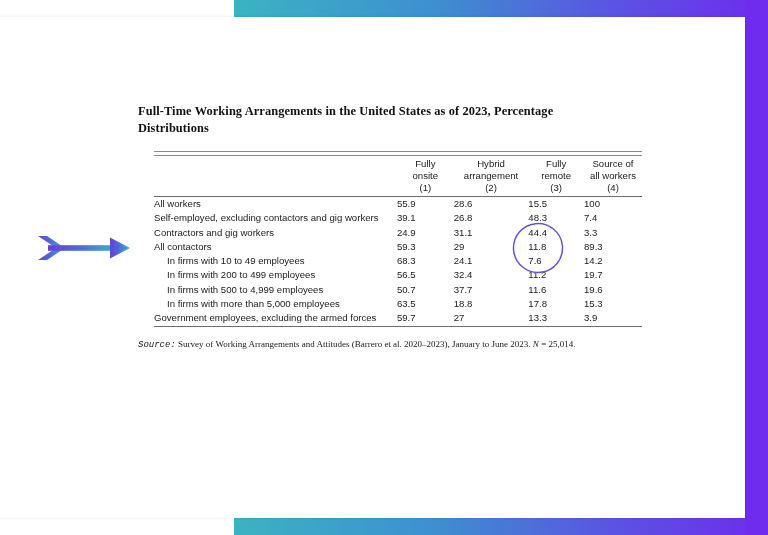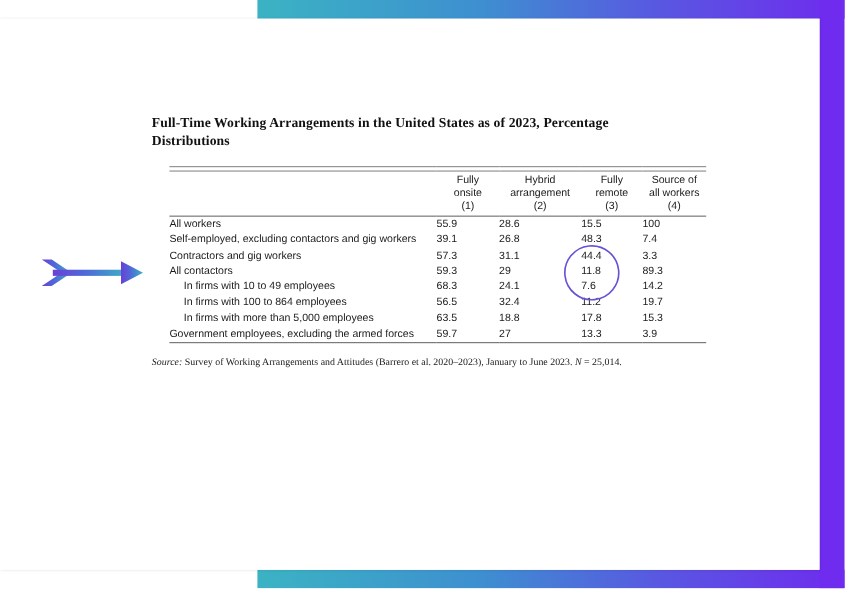--- a/index.html
+++ b/index.html
@@ -133,20 +133,21 @@
   .source-note {
     margin-top: 9px;
     font-size: 9px;
     line-height: 1.45;
     color: #1a1a1a;
     font-family: "Liberation Serif", serif;
     width: 490px;
   }
   .source-note .src-word {
     font-style: italic;
+    font-family: Liberation Mono, monospace;
   }
   .source-note .n-var {
     font-style: italic;
   }
 
   
   .annotation-layer {
     position: absolute;
     inset: 0;
     pointer-events: none;
@@ -230,45 +231,52 @@
           </tr>
           <tr>
             <td class="label">Self-employed, excluding contactors and gig workers</td>
             <td class="num">39.1</td>
             <td class="num">26.8</td>
             <td class="num">48.3</td>
             <td class="num">7.4</td>
           </tr>
           <tr>
             <td class="label">Contractors and gig workers</td>
-            <td class="num">57.3</td>
+            <td class="num">24.9</td>
             <td class="num">31.1</td>
             <td class="num">44.4</td>
             <td class="num">3.3</td>
           </tr>
           <tr>
             <td class="label">All contactors</td>
             <td class="num">59.3</td>
             <td class="num">29</td>
             <td class="num">11.8</td>
             <td class="num">89.3</td>
           </tr>
           <tr>
             <td class="label indent">In firms with 10 to 49 employees</td>
             <td class="num">68.3</td>
             <td class="num">24.1</td>
             <td class="num">7.6</td>
             <td class="num">14.2</td>
           </tr>
           <tr>
-            <td class="label indent">In firms with 100 to 864 employees</td>
+            <td class="label indent">In firms with 200 to 499 employees</td>
             <td class="num">56.5</td>
             <td class="num">32.4</td>
             <td class="num">11.2</td>
             <td class="num">19.7</td>
+          </tr>
+          <tr>
+            <td class="label indent">In firms with 500 to 4,999 employees</td>
+            <td class="num">50.7</td>
+            <td class="num">37.7</td>
+            <td class="num">11.6</td>
+            <td class="num">19.6</td>
           </tr>
           <tr>
             <td class="label indent">In firms with more than 5,000 employees</td>
             <td class="num">63.5</td>
             <td class="num">18.8</td>
             <td class="num">17.8</td>
             <td class="num">15.3</td>
           </tr>
           <tr>
             <td class="label">Government employees, excluding the armed forces</td>

